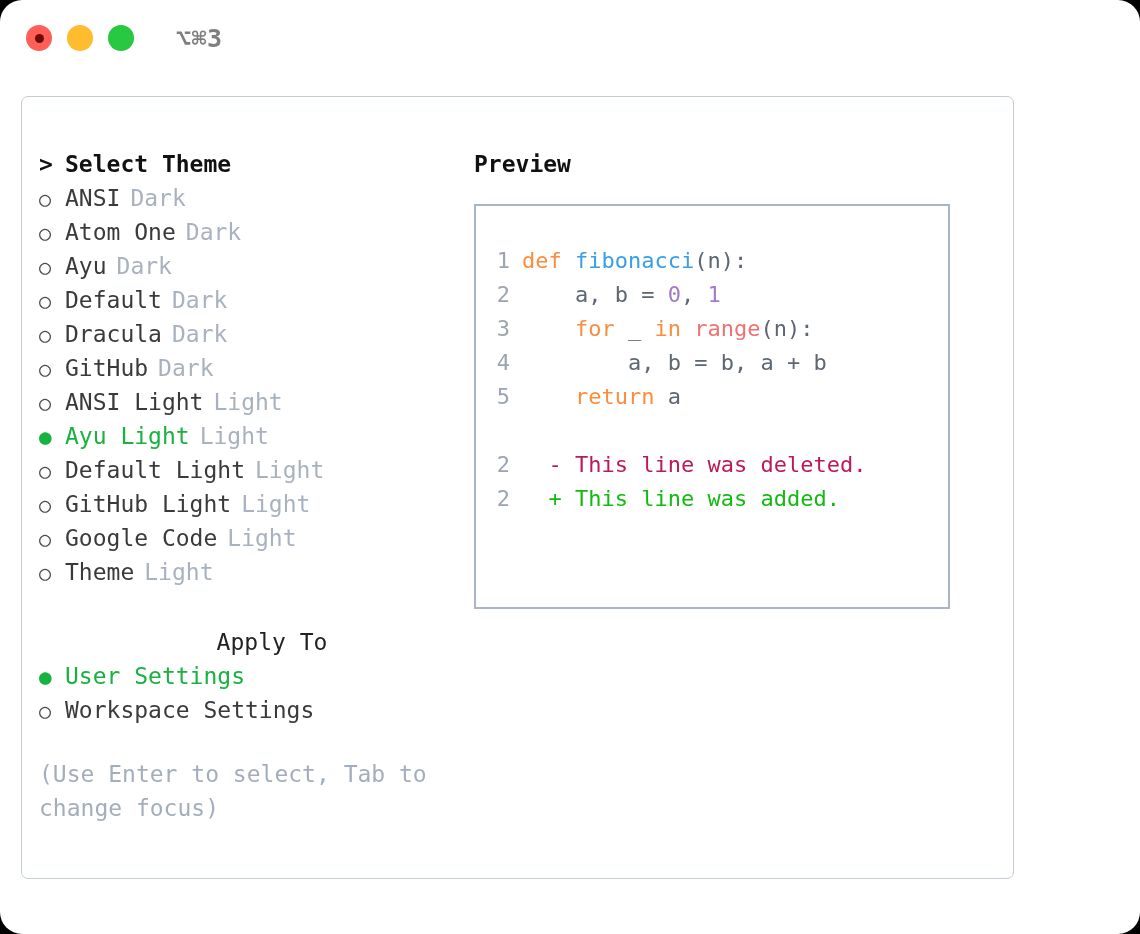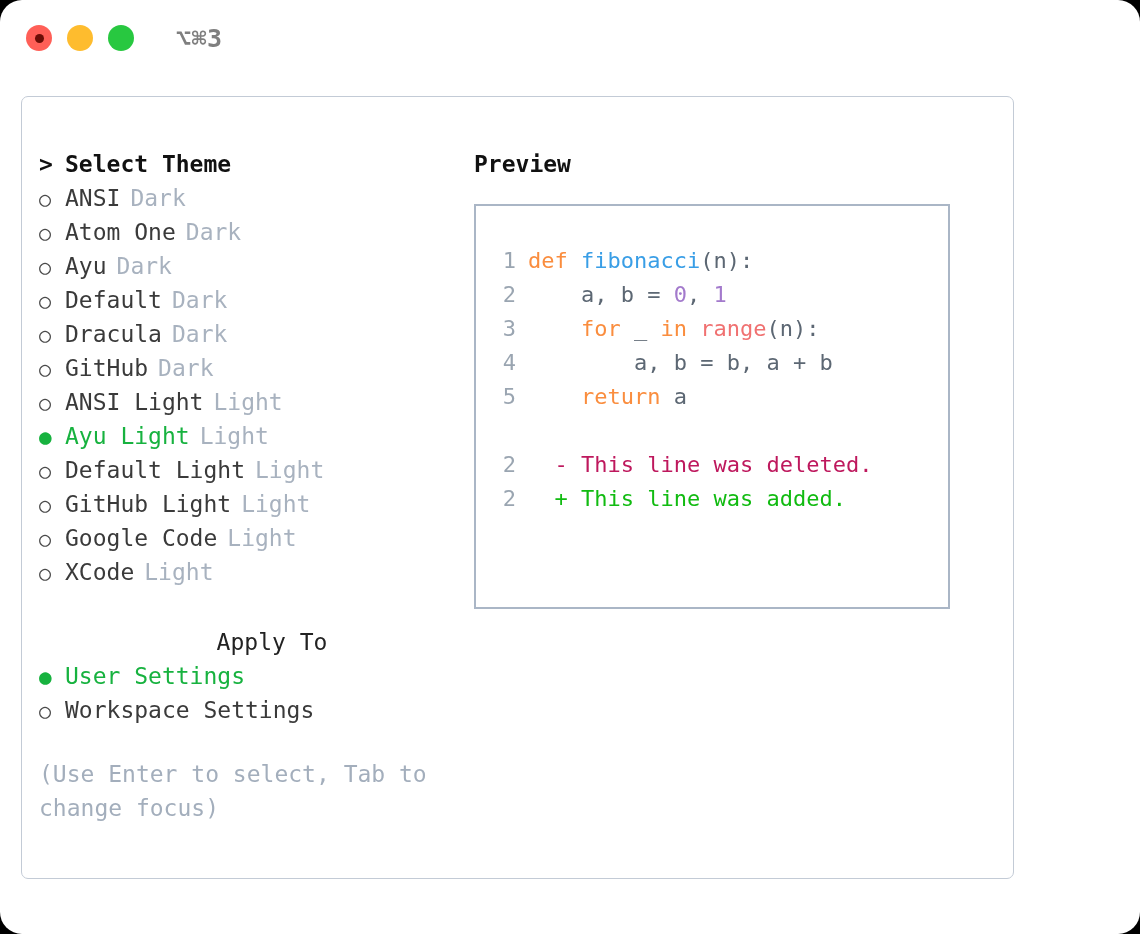--- a/index.html
+++ b/index.html
@@ -161,21 +161,21 @@
     color: #111111;
     line-height: 34px;
     margin-bottom: 23px;
   }
   #preview-box {
     width: 476px;
     height: 405px;
     border: 2px solid #aab6c6;
     box-sizing: border-box;
     background: #ffffff;
-    padding: 38px 0 0 14px;
+    padding: 38px 0 0 8px;
   }
   .code-line {
     font-size: 22px;
     line-height: 34px;
     white-space: pre;
     color: #5c6773;
   }
   .ln {
     display: inline-block;
     width: 26px;
@@ -219,21 +219,21 @@
             <div class="row"><span class="bullet">○</span><span class="theme-name">Atom One</span><span class="theme-kind">Dark</span></div>
             <div class="row"><span class="bullet">○</span><span class="theme-name">Ayu</span><span class="theme-kind">Dark</span></div>
             <div class="row"><span class="bullet">○</span><span class="theme-name">Default</span><span class="theme-kind">Dark</span></div>
             <div class="row"><span class="bullet">○</span><span class="theme-name">Dracula</span><span class="theme-kind">Dark</span></div>
             <div class="row"><span class="bullet">○</span><span class="theme-name">GitHub</span><span class="theme-kind">Dark</span></div>
             <div class="row"><span class="bullet">○</span><span class="theme-name">ANSI Light</span><span class="theme-kind">Light</span></div>
             <div class="row selected"><span class="bullet selected">●</span><span class="theme-name">Ayu Light</span><span class="theme-kind">Light</span></div>
             <div class="row"><span class="bullet">○</span><span class="theme-name">Default Light</span><span class="theme-kind">Light</span></div>
             <div class="row"><span class="bullet">○</span><span class="theme-name">GitHub Light</span><span class="theme-kind">Light</span></div>
             <div class="row"><span class="bullet">○</span><span class="theme-name">Google Code</span><span class="theme-kind">Light</span></div>
-            <div class="row"><span class="bullet">○</span><span class="theme-name">XCode</span><span class="theme-kind">Light</span></div>
+            <div class="row"><span class="bullet">○</span><span class="theme-name">Theme</span><span class="theme-kind">Light</span></div>
           </div>
 
         <div id="apply-block">
           <div id="apply-head">Apply To</div>
           <div id="apply-list">
               <div class="row selected"><span class="bullet selected">●</span><span class="theme-name">User Settings</span></div>
               <div class="row"><span class="bullet">○</span><span class="theme-name">Workspace Settings</span></div>
             </div>
         </div>
 

